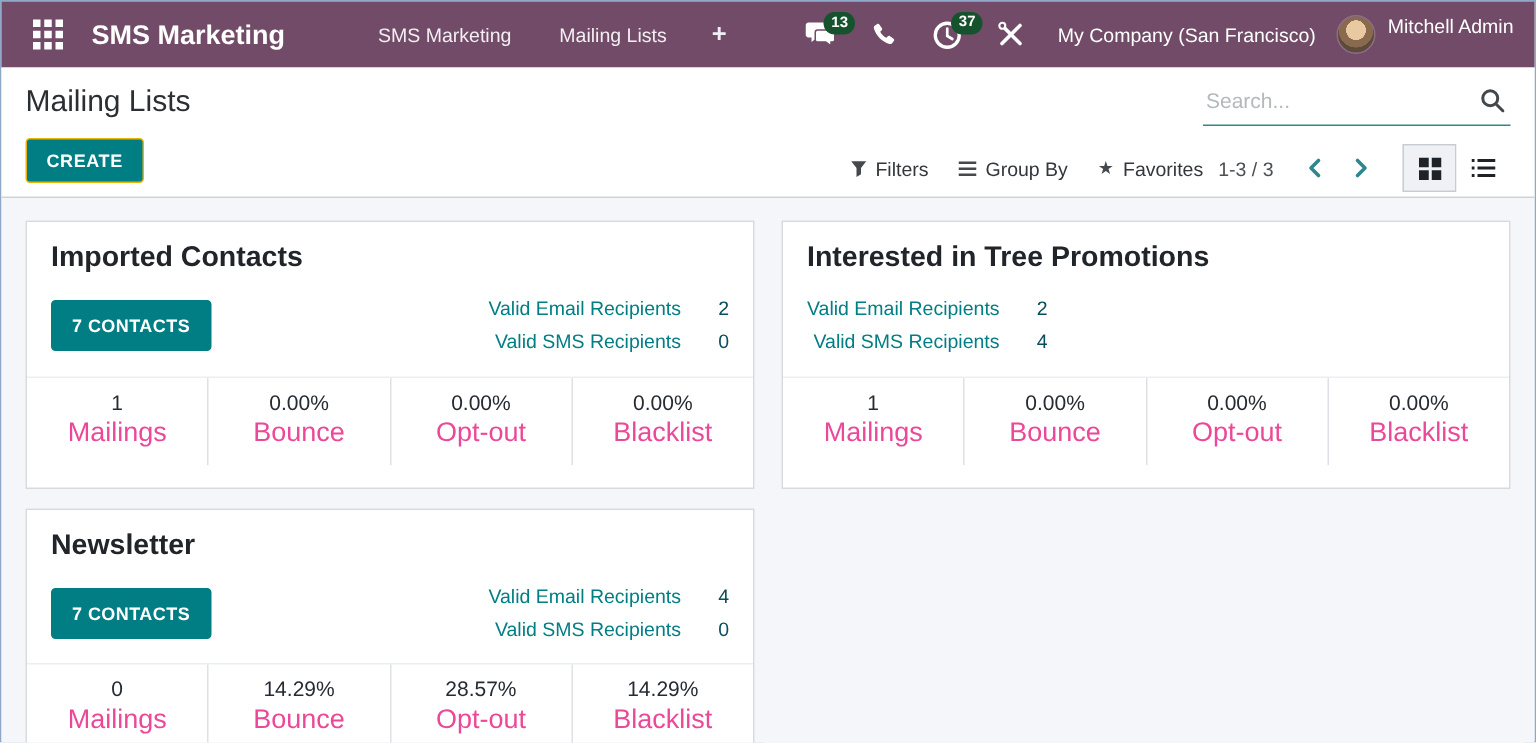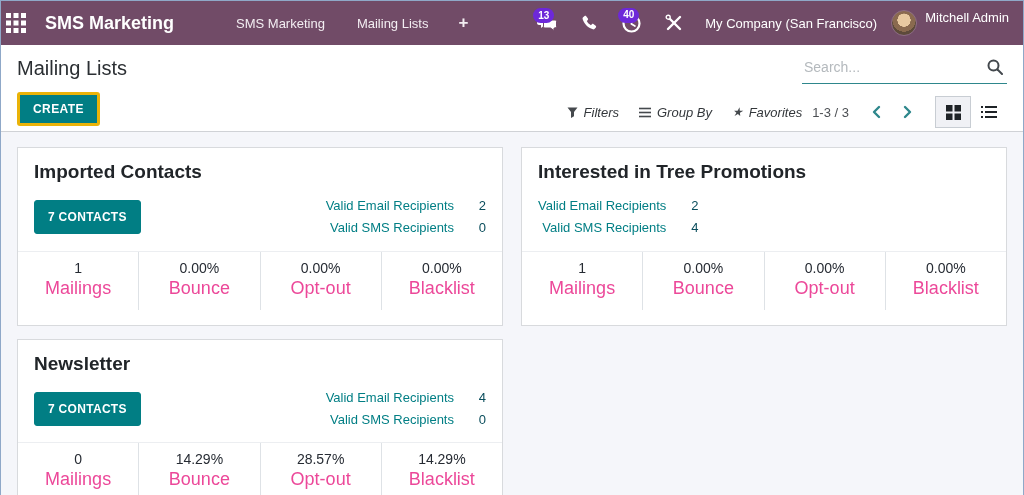--- a/index.html
+++ b/index.html
@@ -6,66 +6,66 @@
   html,body { width:1024px; height:495px; }
   body {
     font-family: "Liberation Sans", sans-serif;
     background:#fff; color:#212529; overflow:hidden;
   }
   .app { width:1024px; height:495px; border:1px solid #8fa8c8; display:flex; flex-direction:column; }
 
   
   .topbar {
     height:44px; background:#714B67; color:#fff; flex:0 0 44px;
-    display:flex; align-items:center; justify-content:space-between; padding:0 14px 0 0;
+    display:flex; align-items:center; justify-content:space-between; padding:0 14px 0 16px;
   }
   .tb-left { display:flex; align-items:center; }
   .apps-btn { background:none; border:none; cursor:pointer; display:flex; align-items:center; padding:4px; }
   .app-title { font-size:18px; font-weight:bold; color:#fff; margin-left:14px; cursor:pointer; }
   .tb-menu { display:flex; align-items:center; margin-left:46px; }
   .tb-menu a { color:#f3eef2; font-size:13px; text-decoration:none; padding:13px 16px; cursor:pointer; }
   .tb-menu a.plus { font-size:17px; font-weight:bold; padding:9px 14px; }
   .tb-right { display:flex; align-items:center; }
   .tb-icon { position:relative; background:none; border:none; cursor:pointer; padding:6px 12px; display:flex; align-items:center; }
   .badge {
-    position:absolute; top:0px; left:8px; background:#6d28d9; color:#fff;
+    position:absolute; top:0px; left:24px; background:#14532d; color:#fff;
     font-size:10px; font-weight:bold; padding:1.5px 5px; border-radius:9px; line-height:1.2;
   }
   .company { font-size:13px; color:#fff; padding:0 14px 0 10px; cursor:pointer; white-space:nowrap; }
   .user { display:flex; align-items:flex-start; cursor:pointer; }
   .avatar {
     width:26px; height:26px; border-radius:50%; display:inline-block; overflow:hidden;
     background: radial-gradient(circle at 50% 38%, #e8c9a0 0 34%, #8a6a4f 35% 60%, #5d4a3a 61% 100%);
     border:1px solid #8d6d84;
   }
   .user-name { font-size:13px; color:#fff; margin-left:8px; white-space:nowrap; }
 
   
   .control-panel {
     background:#fff; border-bottom:1px solid #d0d2d6; flex:0 0 87px;
     display:flex; justify-content:space-between; padding:10px 16px 0;
   }
   .cp-left { display:flex; flex-direction:column; }
   .page-title { font-size:20px; font-weight:400; color:#2b2f33; margin:2px 0 12px; }
   .btn-create {
-    background:#017E84; color:#fff; border:3px solid #eab308; border-radius:3px;
+    background:#017E84; color:#fff; border:1px solid #eab308; border-radius:3px;
     font-size:12px; font-weight:bold; letter-spacing:.4px; padding:7px 13px;
     cursor:pointer; align-self:flex-start; font-family:inherit;
   }
   .cp-right { width:500px; display:flex; flex-direction:column;align-items:flex-end; }
   .searchbox { display:flex; align-items:center; border-bottom:1px solid #2E878C; padding:4px 2px 8px; }
   .searchbox input {
     flex:1; border:none; outline:none; font-size:14px; color:#333; font-family:inherit; background:transparent;
   }
   .searchbox input::placeholder { color:#b4b9bd; }
   .search-icon-btn { background:none; border:none; cursor:pointer; display:flex; padding:0 2px; }
   .filter-row { display:flex; align-items:center; margin-top:12px; }
   .cp-btn {
     background:none; border:none; cursor:pointer; display:flex; align-items:center; gap:6px;
-    font-size:13px; font-weight:500; color:#33373b; padding:6px 10px; font-family:inherit;font-style:italic;
+    font-size:13px; font-weight:500; color:#33373b; padding:6px 10px; font-family:inherit;
   }
   .cp-btn .glyph { font-size:12px; color:#45494d; }
   .pager { margin-left:auto; display:flex; align-items:center; gap:6px; }
   .pager-range { font-size:13px; color:#4c4f53; margin-right:8px; }
   .pager-btn { background:none; border:none; cursor:pointer; display:flex; padding:4px 8px; }
   .view-switcher { display:flex; margin-left:14px; }
   .vs-btn { background:#fff; border:1px solid transparent; cursor:pointer; display:flex; align-items:center; justify-content:center; width:36px; height:32px; }
   .vs-btn.active { background:#f0f1f5; border-color:#c8cdd3; }
 
   
@@ -132,21 +132,21 @@
       <button class="tb-icon">
         <svg width="17" height="17" viewBox="0 0 17 17">
           <path fill="#ffffff" d="M3.6 1.1c.5-.4 1.2-.3 1.6.2l1.7 2.3c.3.5.3 1.1-.1 1.5l-1 1c.8 1.7 2.4 3.3 4.1 4.1l1-1c.4-.4 1-.5 1.5-.1l2.3 1.7c.5.4.6 1.1.2 1.6l-1.2 1.4c-.4.5-1.1.7-1.8.5-5-1.6-8.7-5.3-10.3-10.3-.2-.6 0-1.3.5-1.8l1.5-1.1z"></path>
         </svg>
       </button>
       <button class="tb-icon">
         <svg width="19" height="19" viewBox="0 0 19 19">
           <circle cx="9.5" cy="9.5" r="8" fill="none" stroke="#ffffff" stroke-width="2.2"></circle>
           <path d="M9.5 5v5l3.4 2" fill="none" stroke="#ffffff" stroke-width="1.8" stroke-linecap="round"></path>
         </svg>
-        <span class="badge">40</span>
+        <span class="badge">37</span>
       </button>
       <button class="tb-icon">
         <svg width="18" height="18" viewBox="0 0 18 18">
           <g stroke="#ffffff" stroke-width="2.4" stroke-linecap="round">
             <path d="M3 3 L15 15"></path>
               <path d="M15 3 L3 15"></path>
           </g>
           <circle cx="3.2" cy="3.2" r="2" fill="#714B67" stroke="#ffffff" stroke-width="1.4"></circle>
         </svg>
       </button>

